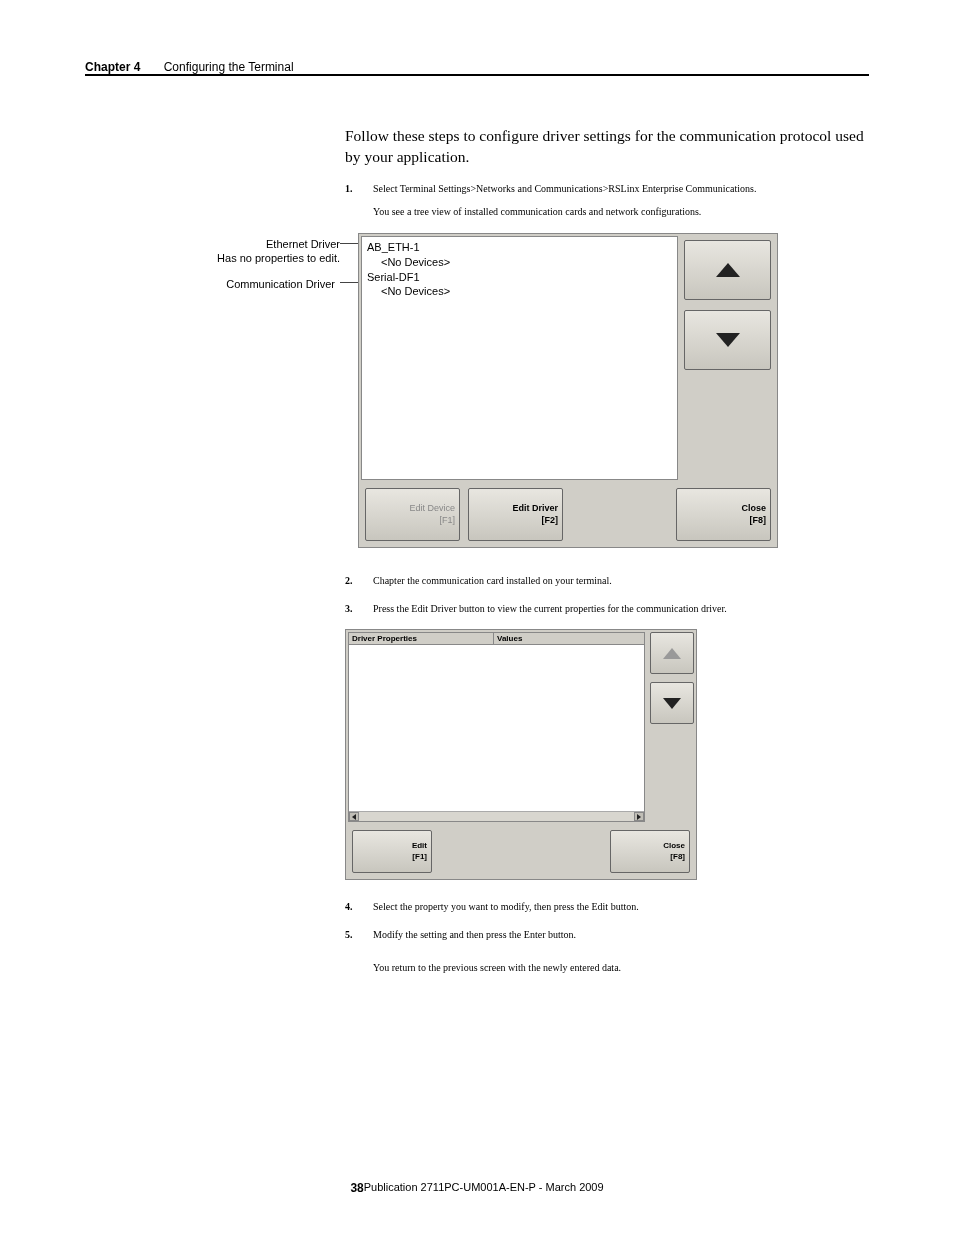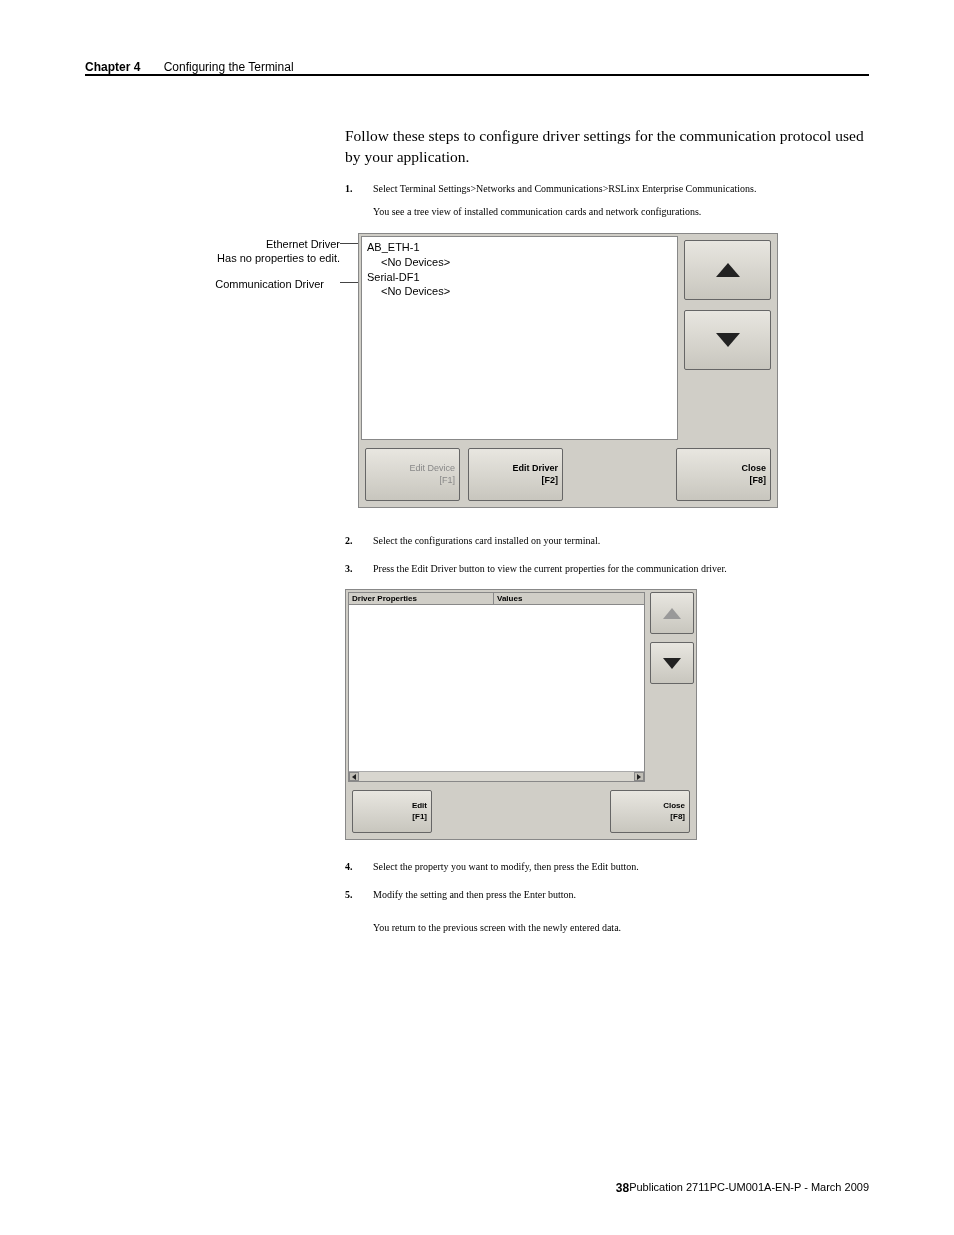--- a/index.html
+++ b/index.html
@@ -67,21 +67,21 @@
     position: absolute;
     left: 0;
     top: 0;
     font-family: Arial, Helvetica, sans-serif;
     font-size: 11px;
     width: 155px;
     text-align: right;
     line-height: 1.3;
   }
   .callouts .c1 { position: absolute; top: 4px; right: 0; }
-  .callouts .c2 { position: absolute; top: 44px; right: 16px; text-align: right; }
+  .callouts .c2 { position: absolute; top: 44px; right: 5px; text-align: right; }
   .callouts .line1 {
     position: absolute;
     top: 10px;
     left: 155px;
     width: 18px;
     border-top: 1px solid #444;
   }
   .callouts .line2 {
     position: absolute;
     top: 49px;
@@ -97,21 +97,21 @@
     font-family: Arial, Helvetica, sans-serif;
   }
   .fig1-top {
     display: flex;
     align-items: stretch;
   }
   .tree-panel {
     background: #fff;
     border: 1px solid #888;
     width: 317px;
-    height: 204px;
+    height: 244px;
     font-size: 11px;
     padding: 3px 5px;
     line-height: 1.35;
     margin: 2px 6px 2px 2px;
   }
   .tree-indent { padding-left: 14px; }
   .fig1-right {
     flex: 1;
     display: flex;
     flex-direction: column;
@@ -218,21 +218,21 @@
   .arrow-btn.sm .tri-down { border-left-width:9px;border-right-width:9px;border-top-width:11px; }
   .fig2-bottom { display: flex; gap: 6px; padding: 6px; justify-content: space-between; }
   .fbtn.w2 { width: 80px; padding: 10px 4px; font-size: 8px; }
 
   .footer {
     position: absolute;
     bottom: 40px;
     left: 85px;
     right: 85px;
     display: flex;
-    justify-content: flex-end;
+    justify-content: center;
     font-family: Arial, Helvetica, sans-serif;
     font-size: 11px;
   }
   .footer .pn { font-weight: bold; font-size: 12px; }
 </style>
 </head>
 <body>
 
 <div class="page">
   <div class="header-line">
@@ -290,21 +290,21 @@
           <div class="fbtn spacer"></div>
           <div class="fbtn w1">
             <b>Close</b>
             <b>[F8]</b>
           </div>
         </div>
       </div>
     </div>
 
     <ol class="steps" start="2" style="counter-reset: step 1;">
-      <li><span>Select the configurations card installed on your terminal.</span></li>
+      <li><span>Chapter the communication card installed on your terminal.</span></li>
       <li><span>Press the Edit Driver button to view the current properties for the communication driver.</span></li>
     </ol>
 
     <div class="fig2">
       <div class="fig2-top">
         <div class="props-panel">
           <div class="props-header">
             <div class="ph1">Driver Properties</div>
             <div class="ph2">Values</div>
           </div>

